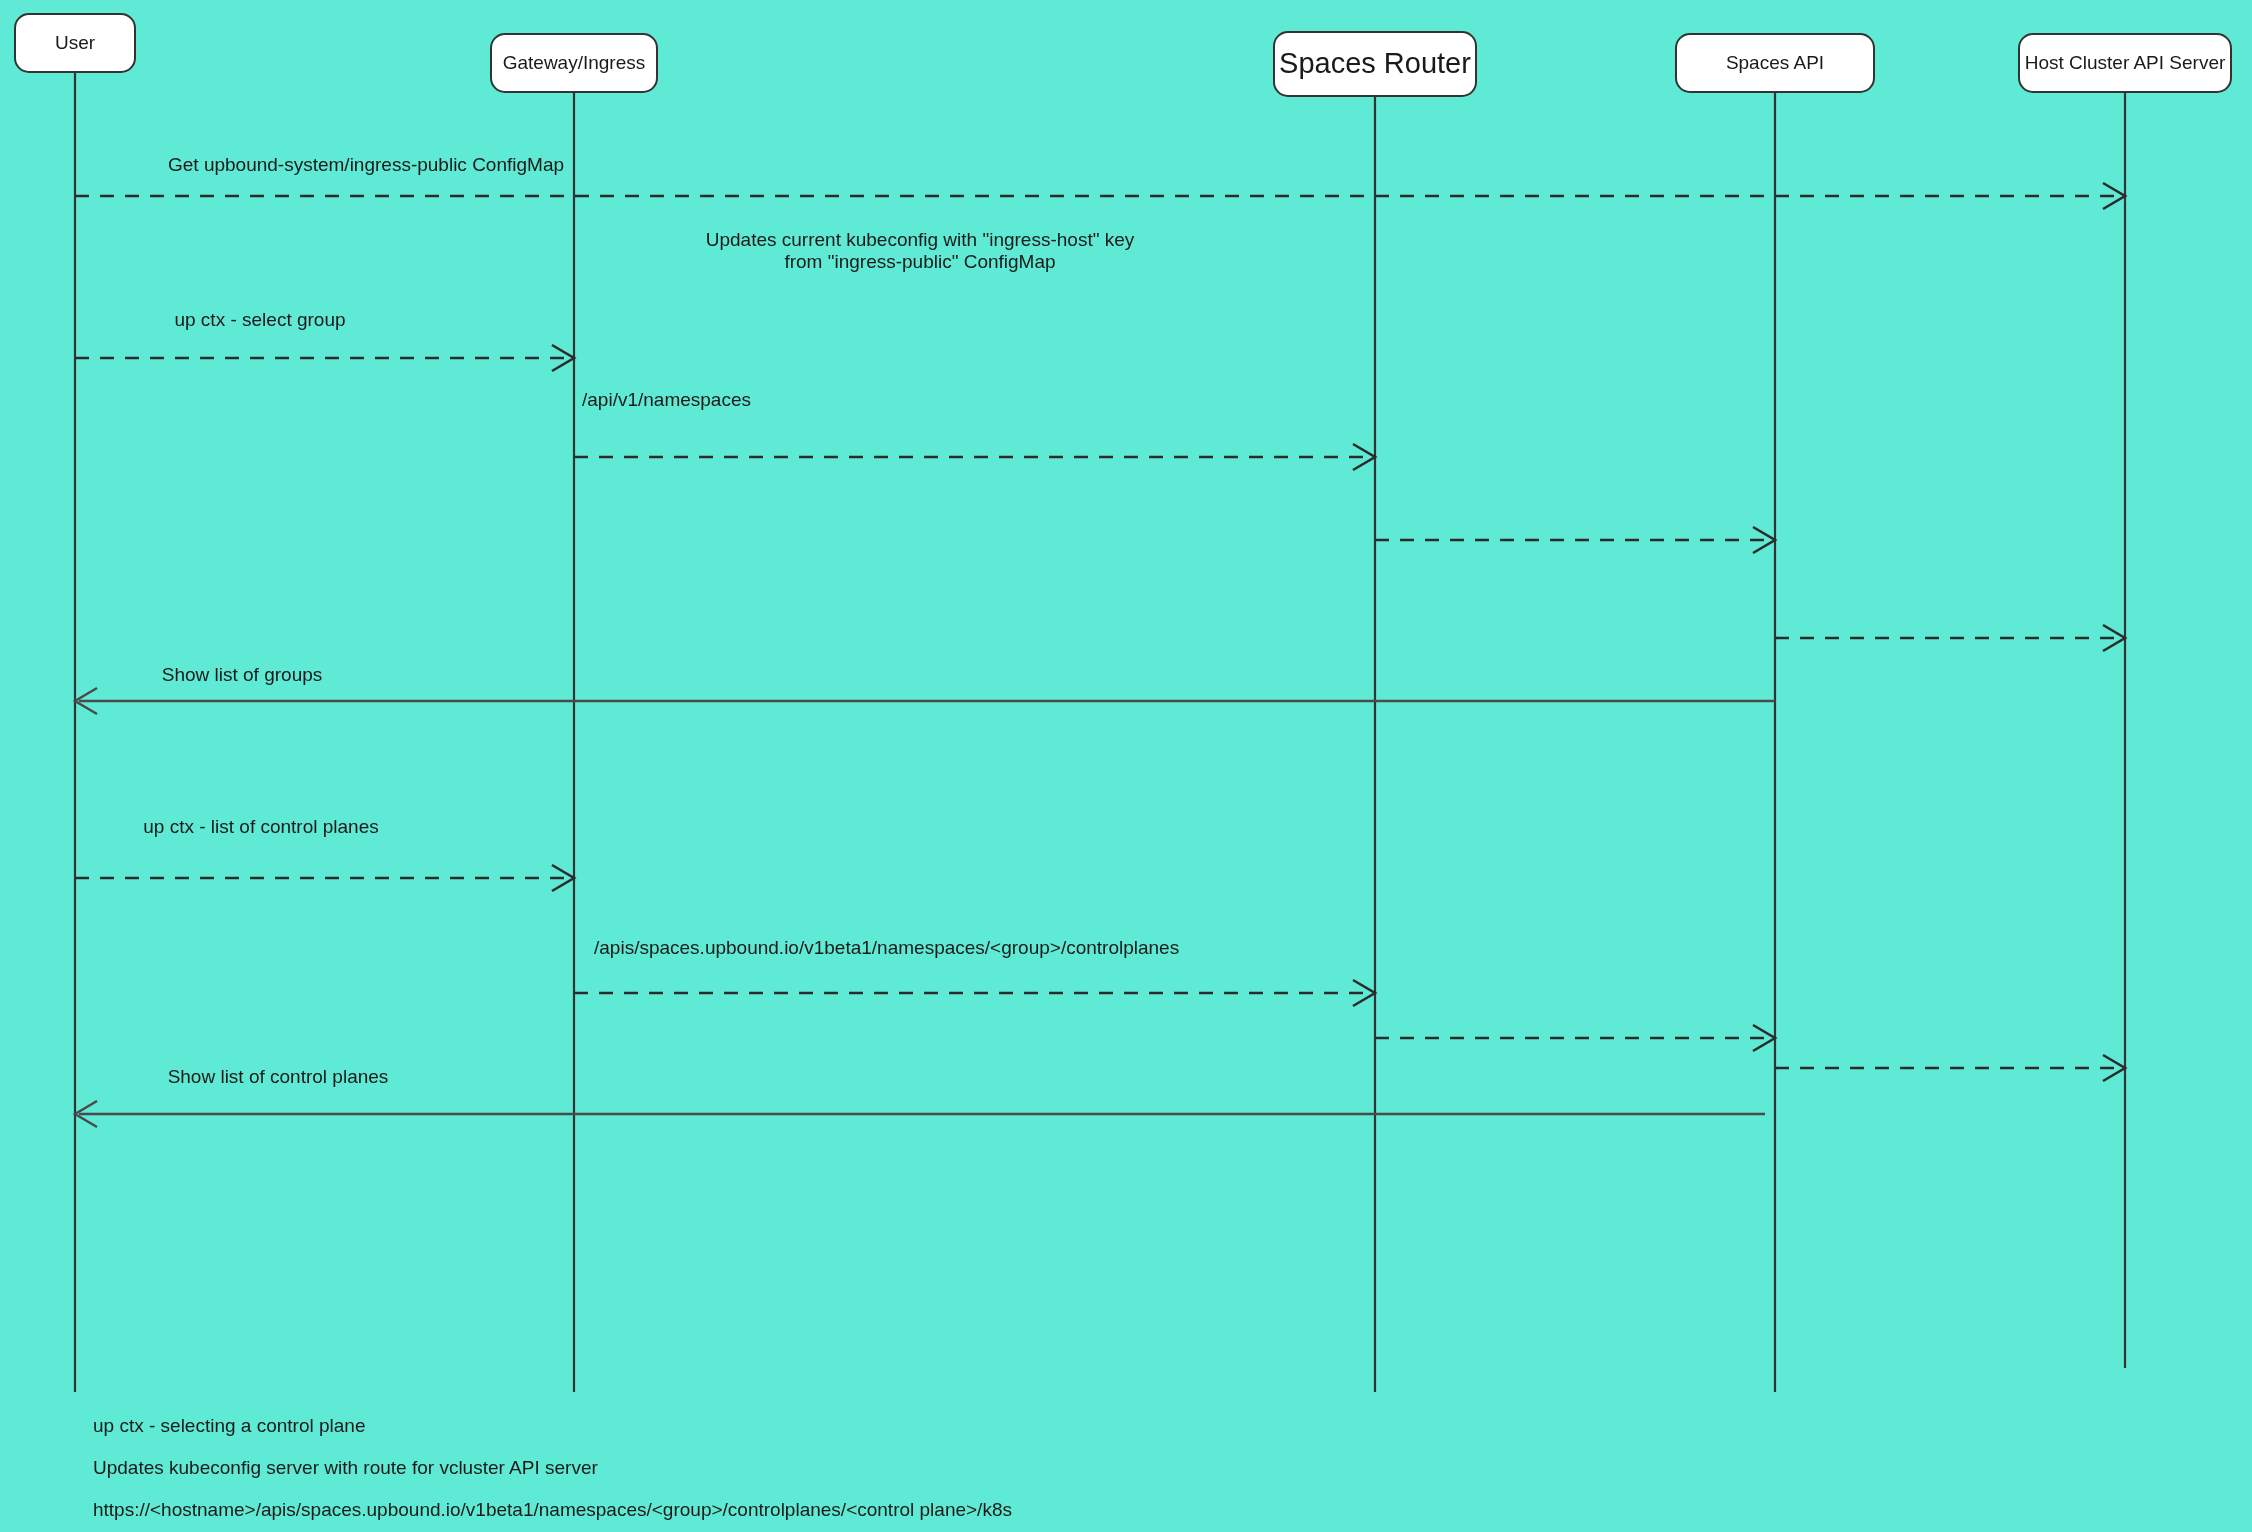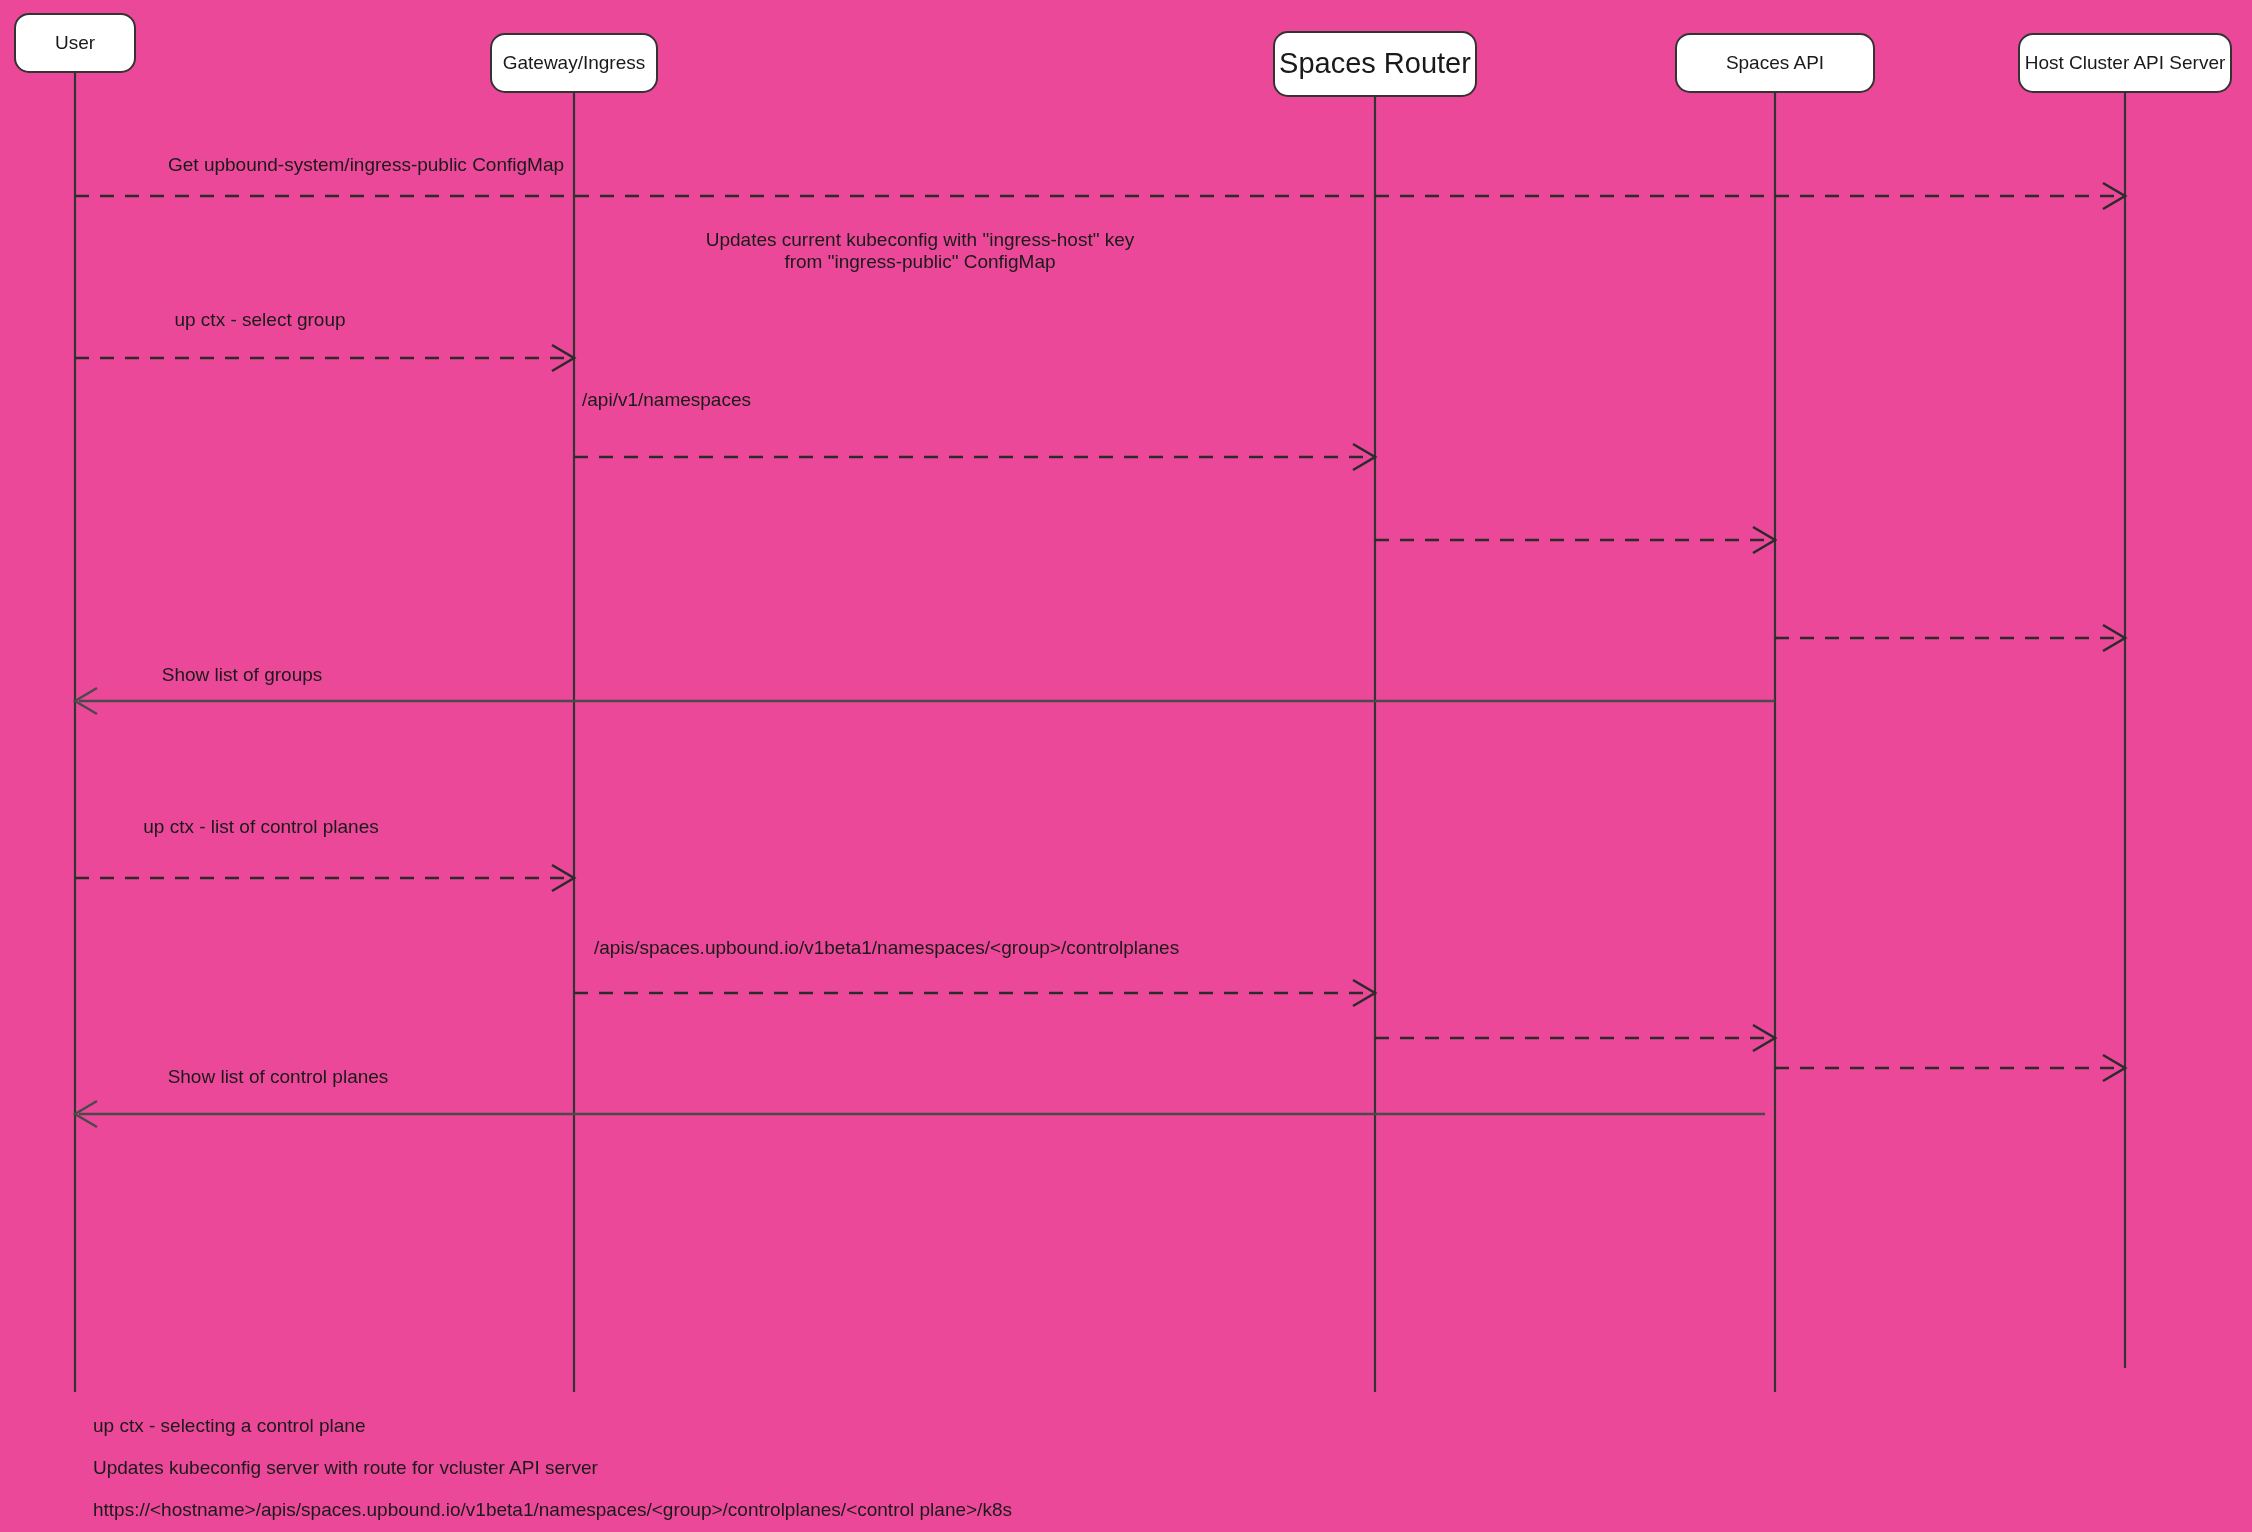--- a/index.html
+++ b/index.html
@@ -9,21 +9,21 @@
     background: #ffffff;
   }
   body {
     font-family: "Liberation Sans", sans-serif;
     color: #1a1a1a;
   }
   #canvas {
     position: relative;
     width: 2252px;
     height: 1532px;
-    background: #ec4899;
+    background: #5eead4;
     overflow: hidden;
   }
   svg#diagram {
     position: absolute;
     top: 0;
     left: 0;
     width: 2252px;
     height: 1532px;
   }
   .actor-box {

